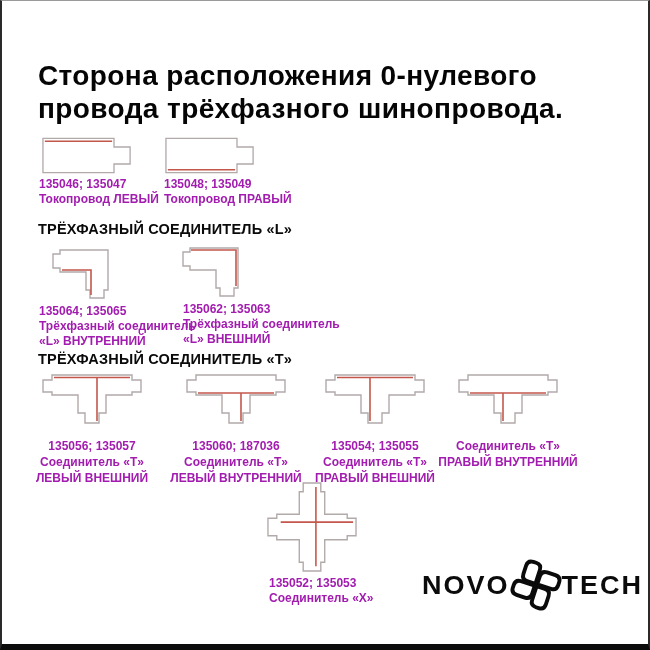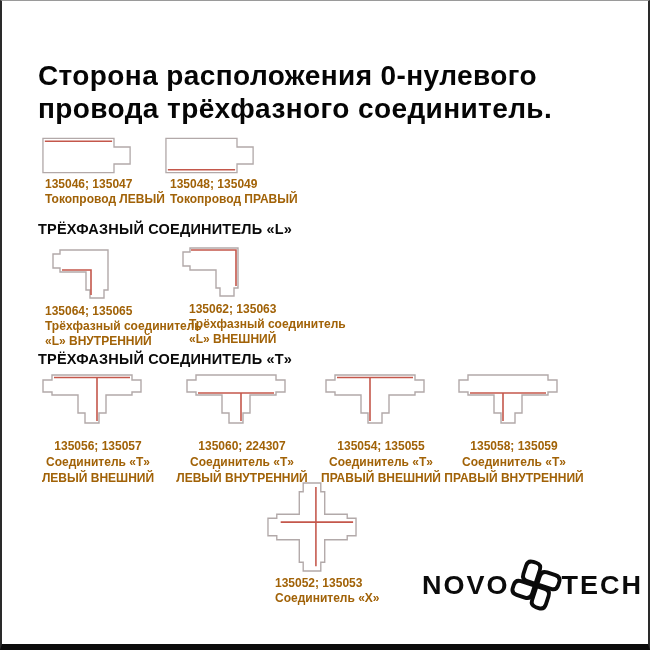--- a/index.html
+++ b/index.html
@@ -15,40 +15,40 @@
   }
   .abs{position:absolute;}
   .title{
     left:36px; top:22px; font-size:28px; font-weight:bold; line-height:33px;
     letter-spacing:.4px; color:#050505;margin-top:36px;
   }
   .sec-heading{
     font-size:14.5px; font-weight:bold; letter-spacing:.2px; color:#0a0a0a; white-space:nowrap;
   }
   .fig-label{
-    font-size:12px; font-weight:bold; line-height:15px; color:#a16207; white-space:nowrap;margin-left:6px;
+    font-size:12px; font-weight:bold; line-height:15px; color:#a21caf; white-space:nowrap;
   }
   .fig-label.centered{ text-align:center; line-height:16px; width:150px;}
   .outline{ fill:#ffffff; stroke:#b2a9a9; stroke-width:1.4; stroke-linejoin:miter;}
   .wire{ fill:none; stroke:#c4574b; stroke-width:1.6; }
   .logo{
     right:5px; top:556px; display:flex; align-items:center;
     color:#0b0b0b; font-weight:bold; font-size:27px; letter-spacing:2px;
   }
   .logo .word{ line-height:27px; transform:scaleY(.95); }
   .leaf{ fill:#ffffff; stroke:#0b0b0b; stroke-width:4; }
 </style>
 </head>
 <body>
 
 <div id="page">
 
   <div class="abs title">
     <div>Сторона расположения 0-нулевого</div>
-    <div>провода трёхфазного соединитель.</div>
+    <div>провода трёхфазного шинопровода.</div>
   </div>
 
 
   <svg class="abs" style="left:40px;top:136px" width="90" height="37" viewBox="0 0 95 38">
     <polygon class="outline" points="1,1 76,1 76,10 93,10 93,28 76,28 76,37 1,37"></polygon>
     <line class="wire" x1="3" y1="4" x2="74" y2="4"></line>
   </svg>
   <div class="abs fig-label" style="left:37px;top:176px">
     <div>135046; 135047</div>
     <div>Токопровод ЛЕВЫЙ</div>
@@ -97,21 +97,21 @@
     <div>Соединитель «Т»</div>
     <div>ЛЕВЫЙ ВНЕШНИЙ</div>
   </div>
 
   <svg class="abs" style="left:184px;top:370px" width="100" height="58" viewBox="0 0 100 58">
     <polygon class="outline" points="10,4 90,4 90,9 99,9 99,21 90,21 90,24 64,24 64,42 57,42 57,52 43,52 43,42 36,42 36,24 10,24 10,21 1,21 1,9 10,9"></polygon>
     <line class="wire" x1="12" y1="22" x2="88" y2="22"></line>
     <line class="wire" x1="55" y1="22" x2="55" y2="50"></line>
   </svg>
   <div class="abs fig-label centered" style="left:159px;top:437px">
-    <div>135060; 224307</div>
+    <div>135060; 187036</div>
     <div>Соединитель «Т»</div>
     <div>ЛЕВЫЙ ВНУТРЕННИЙ</div>
   </div>
 
   <svg class="abs" style="left:323px;top:370px" width="100" height="58" viewBox="0 0 100 58">
     <polygon class="outline" points="10,4 90,4 90,9 99,9 99,21 90,21 90,24 64,24 64,42 57,42 57,52 43,52 43,42 36,42 36,24 10,24 10,21 1,21 1,9 10,9"></polygon>
     <line class="wire" x1="12" y1="6.5" x2="88" y2="6.5"></line>
     <line class="wire" x1="45" y1="6.5" x2="45" y2="50"></line>
   </svg>
   <div class="abs fig-label centered" style="left:298px;top:437px">
@@ -119,21 +119,20 @@
     <div>Соединитель «Т»</div>
     <div>ПРАВЫЙ ВНЕШНИЙ</div>
   </div>
 
   <svg class="abs" style="left:456px;top:370px" width="100" height="58" viewBox="0 0 100 58">
     <polygon class="outline" points="10,4 90,4 90,9 99,9 99,21 90,21 90,24 64,24 64,42 57,42 57,52 43,52 43,42 36,42 36,24 10,24 10,21 1,21 1,9 10,9"></polygon>
     <line class="wire" x1="12" y1="22" x2="88" y2="22"></line>
     <line class="wire" x1="45" y1="22" x2="45" y2="50"></line>
   </svg>
   <div class="abs fig-label centered" style="left:431px;top:437px">
-    <div>135058; 135059</div>
     <div>Соединитель «Т»</div>
     <div>ПРАВЫЙ ВНУТРЕННИЙ</div>
   </div>
 
 
   <svg class="abs" style="left:265px;top:481px" width="90" height="90" viewBox="0 0 92 92">
     <polygon class="outline" points="37,1 55,1 55,10 59,10 59,33 82,33 82,37 91,37 91,55 82,55 82,59 59,59 59,82 55,82 55,91 37,91 37,82 33,82 33,59 10,59 10,55 1,55 1,37 10,37 10,33 33,33 33,10 37,10"></polygon>
     <line class="wire" x1="14" y1="41" x2="88" y2="41"></line>
     <line class="wire" x1="50" y1="5" x2="50" y2="86"></line>
   </svg>

